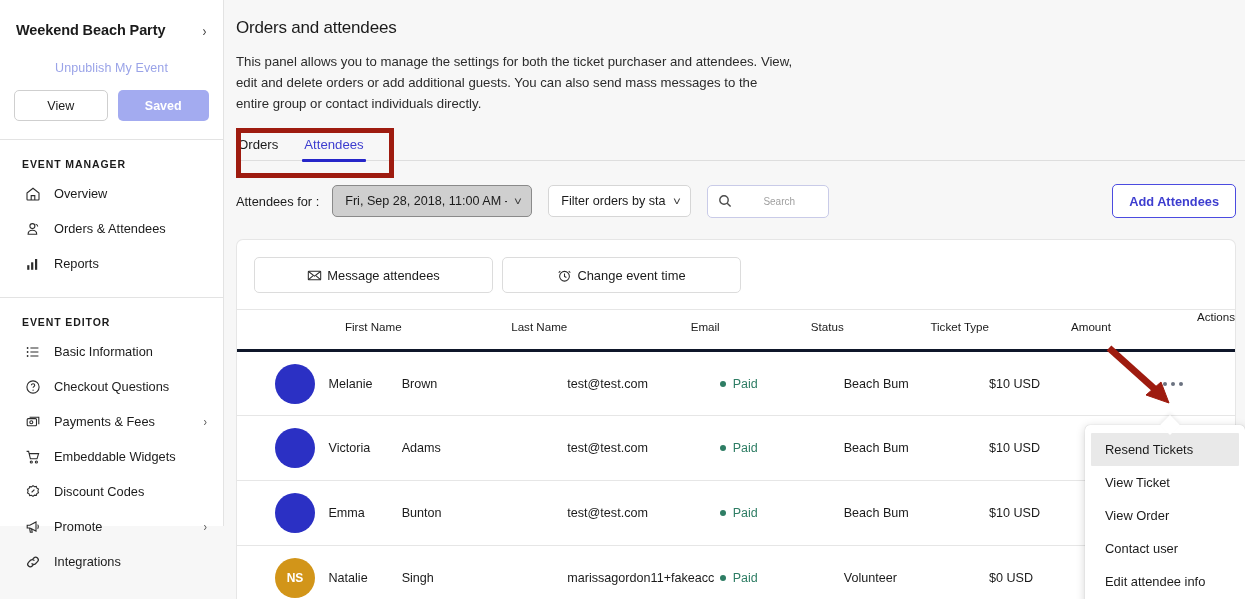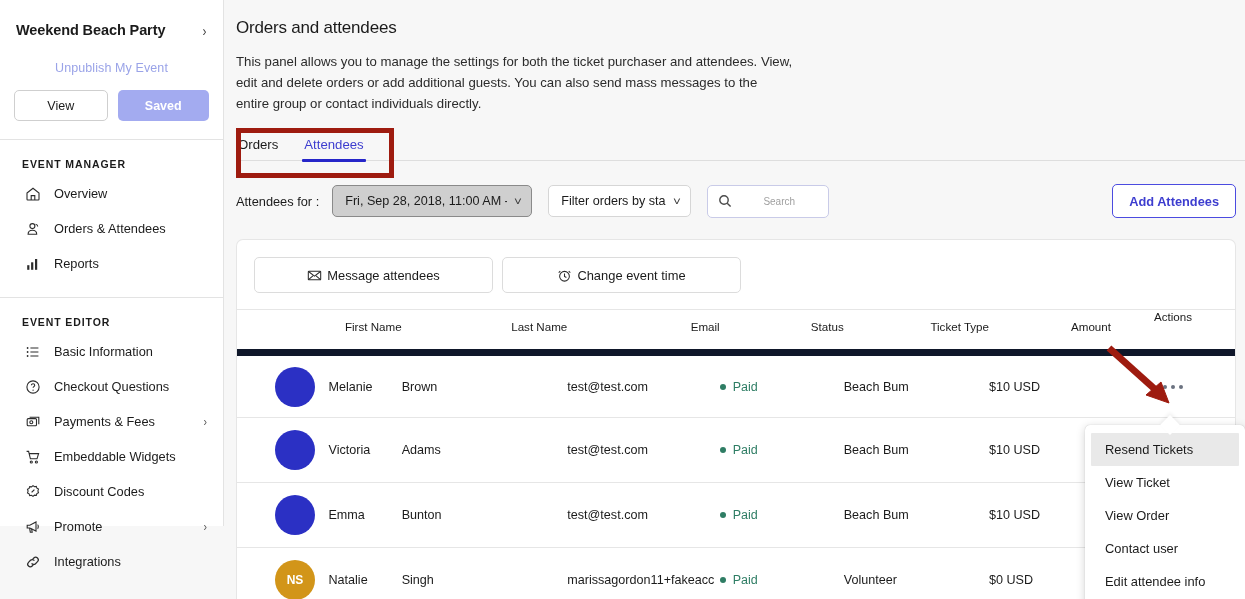--- a/index.html
+++ b/index.html
@@ -171,35 +171,35 @@
   }
   .act-msg { width: 239px; }
   .act-time { width: 239px; }
   .act-ico { display: flex; color: #2b2b2b; }
 
   table.attendees { width: 100%; border-collapse: collapse; table-layout: fixed; }
   table.attendees thead th {
     font-size: 11.6px; font-weight: 400; color: #1b1b1b; text-align: right;
     padding: 10px 0 16px 0; vertical-align: top; border-top: 1px solid #e6e6e6;
   }
-  table.attendees thead th.th-actions { text-align: center; padding-top: 0px; }
+  table.attendees thead th.th-actions { padding-top: 0px; }
   .col-av { width: 90px; }
   .col-fn { width: 72px; }
   .col-ln { width: 163px; }
   .col-em { width: 150px; }
   .col-st { width: 122px; }
   .col-tt { width: 143px; }
   .col-am { width: 120px; }
   .col-ac { width: 122px; }
 
   table.attendees tbody td {
     font-size: 12.6px; color: #1b1b1b; padding: 0; height: 65px;
     border-top: 1px solid #e6e6e6; vertical-align: middle;
   }
-  table.attendees tbody tr:first-child td { border-top: 7px solid #0f172a; }
+  table.attendees tbody tr:first-child td { border-top: 3px solid #0f172a; }
   .avatar {
     width: 40px; height: 40px; border-radius: 50%;
     display: flex; align-items: center; justify-content: center;
     color: #fff; font-size: 12px; font-weight: 700; margin-left: 38px;
   }
   .status-cell { display: flex; align-items: center; gap: 7px; }
   .dot { width: 6px; height: 6px; border-radius: 50%; background: #2e7d64; flex: 0 0 6px; }
   .status-txt { color: #2e7d64; font-size: 12.5px; }
   .dots-btn {
     width: 30px; height: 18px; margin: 0 auto;

